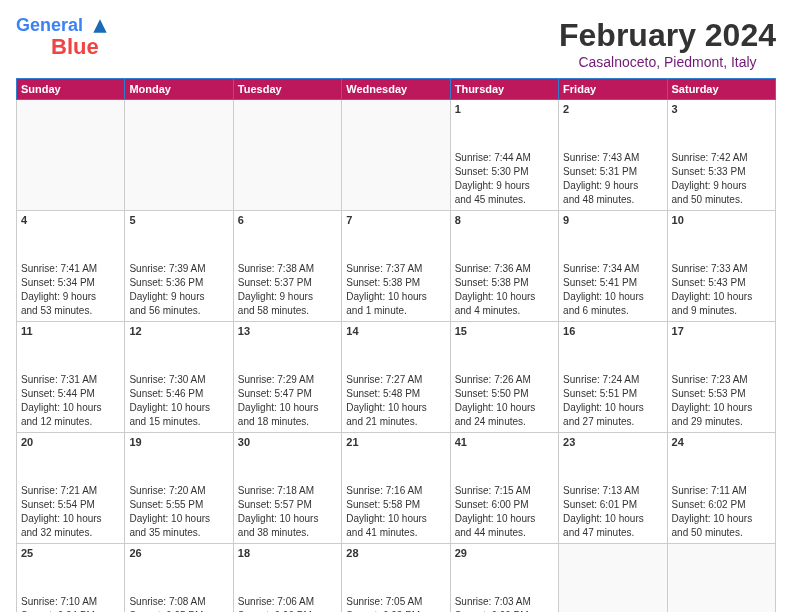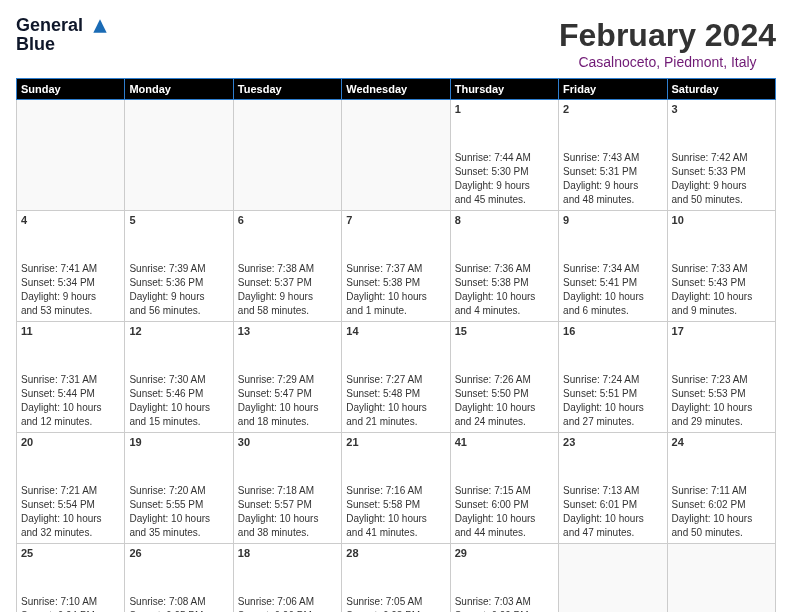--- a/index.html
+++ b/index.html
@@ -27,21 +27,21 @@
       display: flex;
       align-items: center;
     }
     .logo-text {
       font-size: 18px;
       font-weight: bold;
       color: #333;
       line-height: 1.1;
     }
     .logo-text span {
-      color: #0f172a;
+      color: #3b82f6;
     }
     .logo-icon {
       width: 20px;
       height: 20px;
       margin-left: 2px;
     }
     .title-block {
       text-align: center;
     }
     .calendar-title {
@@ -54,21 +54,21 @@
       font-size: 14px;
       color: #701a75;
     }
     .calendar-table {
       width: 100%;
       border-collapse: collapse;
       flex: 1;
       table-layout: fixed;
     }
     .calendar-table th {
-      background-color: #000000;
+      background-color: #be185d;
       color: white;
       font-size: 11px;
       font-weight: bold;
       padding: 4px 4px;
       text-align: left;
       border: 1px solid #2e7ecf;
     }
     .calendar-table td {
       border: 1px solid #ccc;
       vertical-align: top;
@@ -100,21 +100,21 @@
     <div class="logo">
       <div>
         <div style="display:flex;align-items:center;">
           <span class="logo-text">
             <span>General</span>
             <svg class="logo-icon" viewBox="0 0 24 24" style="display:inline-block;vertical-align:middle;margin-left:2px;">
               <polygon points="4,20 12,4 20,20" fill="#1a6bb5"></polygon>
             </svg>
           </span>
         </div>
-        <div style="font-size:18px;font-weight:bold;color:#0f172a;margin-top:-2px;">Blue</div>
+        <div style="font-size:22px;font-weight:bold;color:#ef4444;margin-top:-2px;margin-left:35px;">Blue</div>
       </div>
     </div>
     <div class="title-block">
       <div class="calendar-title">February 2024</div>
       <div class="calendar-subtitle">Casalnoceto, Piedmont, Italy</div>
     </div>
   </div>
 
   <table class="calendar-table">
     <thead>

